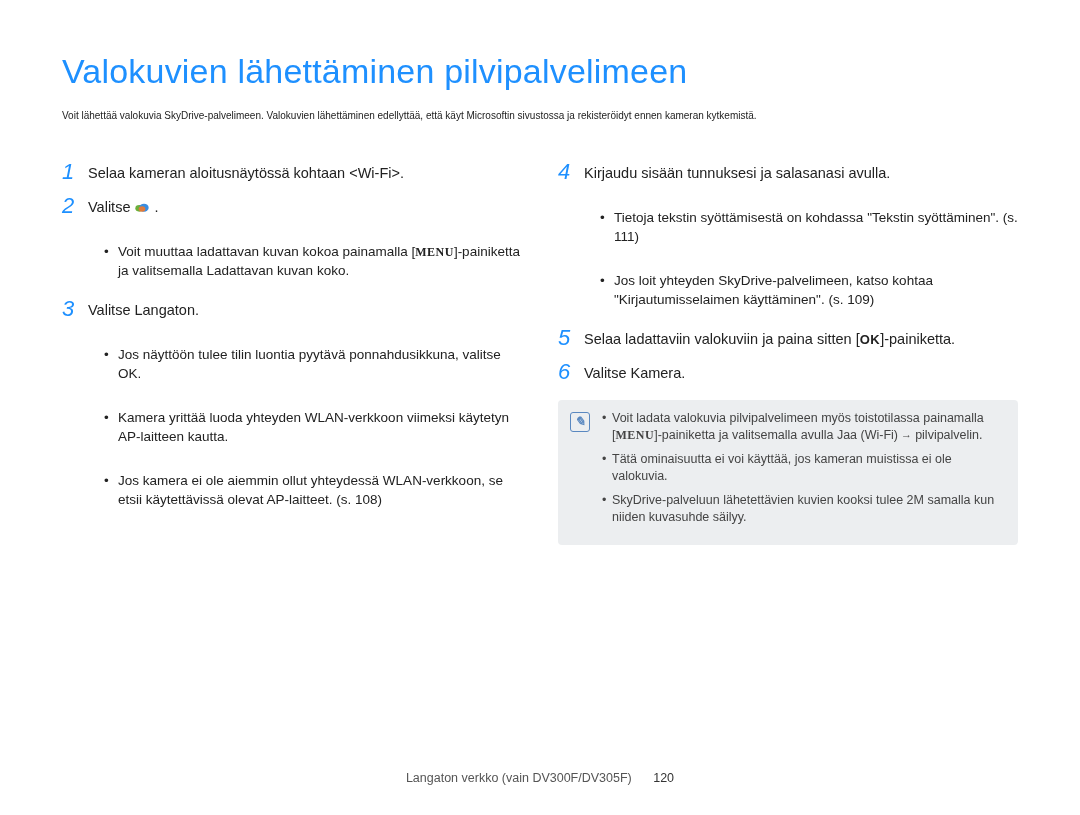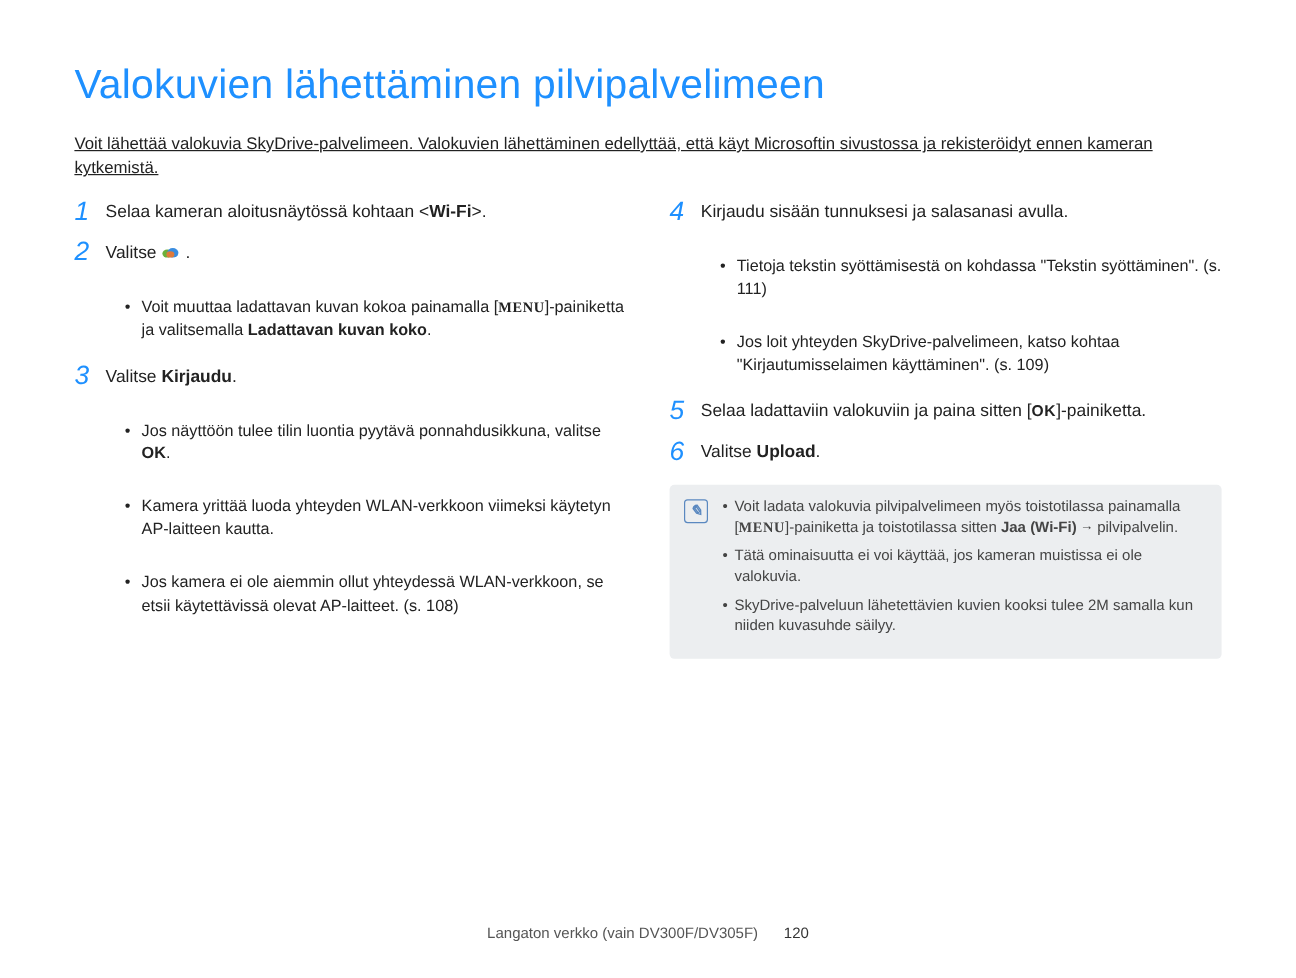--- a/index.html
+++ b/index.html
@@ -13,25 +13,24 @@
     padding: 52px 62px 0 62px;
   }
   .title {
     color: #1e90ff;
     font-size: 34px;
     font-weight: 400;
     margin-bottom: 18px;
     letter-spacing: 0.2px;
   }
   .intro {
-    font-size: 14px;
+    font-size: 10px;
     line-height: 1.45;
-    margin-bottom: 14px;
+    margin-bottom: 36px;
     color: #222;
-    text-decoration: underline;
   }
   .cols {
     display: flex;
     gap: 36px;
   }
   .col { flex: 1; }
   .step {
     display: flex;
     gap: 8px;
     margin-bottom: 6px;
@@ -60,21 +59,21 @@
     margin-bottom: 6px;
     padding-left: 8px;
     margin-top: 24px;
   }
   .sub-list li::before {
     content: "•";
     position: absolute;
     left: -6px;
     top: 0;
   }
-  .bold { font-weight: 700; }
+  .bold { font-weight: 400; }
   .icon-cloud {
     display: inline-block;
     width: 16px; height: 12px;
     vertical-align: -1px;
   }
   .menu-label {
     font-family: Liberation Serif, serif;
     font-weight: 700;
     font-size: 12px;
     letter-spacing: 0.5px;
@@ -167,21 +166,21 @@
             <span>Voit muuttaa ladattavan kuvan kokoa painamalla [</span><span class="menu-label">MENU</span><span>]-painiketta ja valitsemalla </span><span class="bold">Ladattavan kuvan koko</span><span>.</span>
           </li>
         </ul>
       </div>
     </div>
 
     <div class="step">
       <div class="step-num">3</div>
       <div class="step-body">
         <div class="main-line">
-          <span>Valitse </span><span class="bold">Kirjaudu</span><span>.</span>
+          <span>Valitse </span><span class="bold">Langaton</span><span>.</span>
         </div>
         <ul class="sub-list">
           <li>
             <span>Jos näyttöön tulee tilin luontia pyytävä ponnahdusikkuna, valitse </span><span class="bold">OK</span><span>.</span>
           </li>
           <li>Kamera yrittää luoda yhteyden WLAN-verkkoon viimeksi käytetyn AP-laitteen kautta.</li>
           <li>Jos kamera ei ole aiemmin ollut yhteydessä WLAN-verkkoon, se etsii käytettävissä olevat AP-laitteet. (s. 108)</li>
         </ul>
       </div>
     </div>
@@ -207,30 +206,30 @@
         <div class="main-line">
           <span>Selaa ladattaviin valokuviin ja paina sitten [</span><span class="ok-label">OK</span><span>]-painiketta.</span>
         </div>
       </div>
     </div>
 
     <div class="step">
       <div class="step-num">6</div>
       <div class="step-body">
         <div class="main-line">
-          <span>Valitse </span><span class="bold">Upload</span><span>.</span>
+          <span>Valitse </span><span class="bold">Kamera</span><span>.</span>
         </div>
       </div>
     </div>
 
     <div class="note-box">
       <div class="note-icon">✎</div>
       <ul class="note-list">
         <li>
-          <span>Voit ladata valokuvia pilvipalvelimeen myös toistotilassa painamalla [</span><span class="menu-label">MENU</span><span>]-painiketta ja toistotilassa sitten </span><span class="bold">Jaa (Wi-Fi)</span><span class="arrow"> → </span><span>pilvipalvelin.</span>
+          <span>Voit ladata valokuvia pilvipalvelimeen myös toistotilassa painamalla [</span><span class="menu-label">MENU</span><span>]-painiketta ja valitsemalla avulla </span><span class="bold">Jaa (Wi-Fi)</span><span class="arrow"> → </span><span>pilvipalvelin.</span>
         </li>
         <li>Tätä ominaisuutta ei voi käyttää, jos kameran muistissa ei ole valokuvia.</li>
         <li>SkyDrive-palveluun lähetettävien kuvien kooksi tulee 2M samalla kun niiden kuvasuhde säilyy.</li>
       </ul>
     </div>
 
   </div>
 </div>
 
 <div class="footer">

